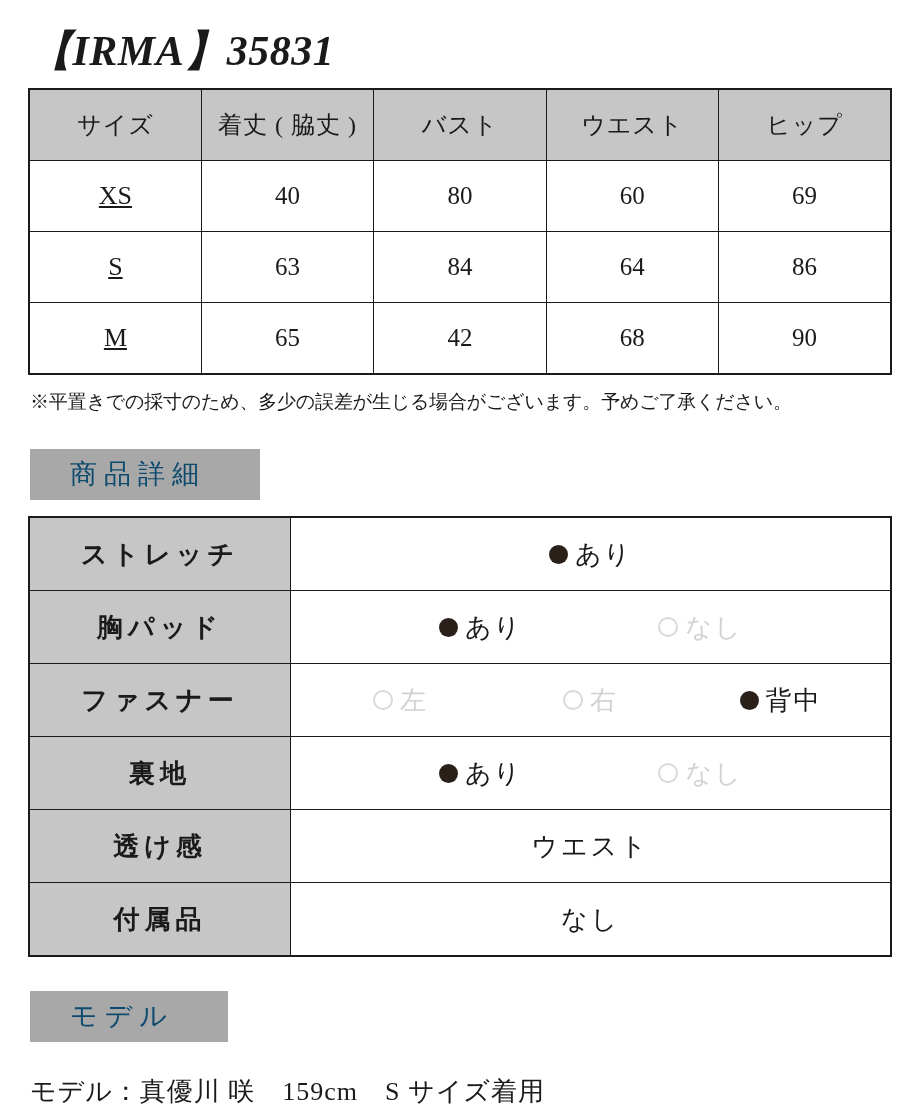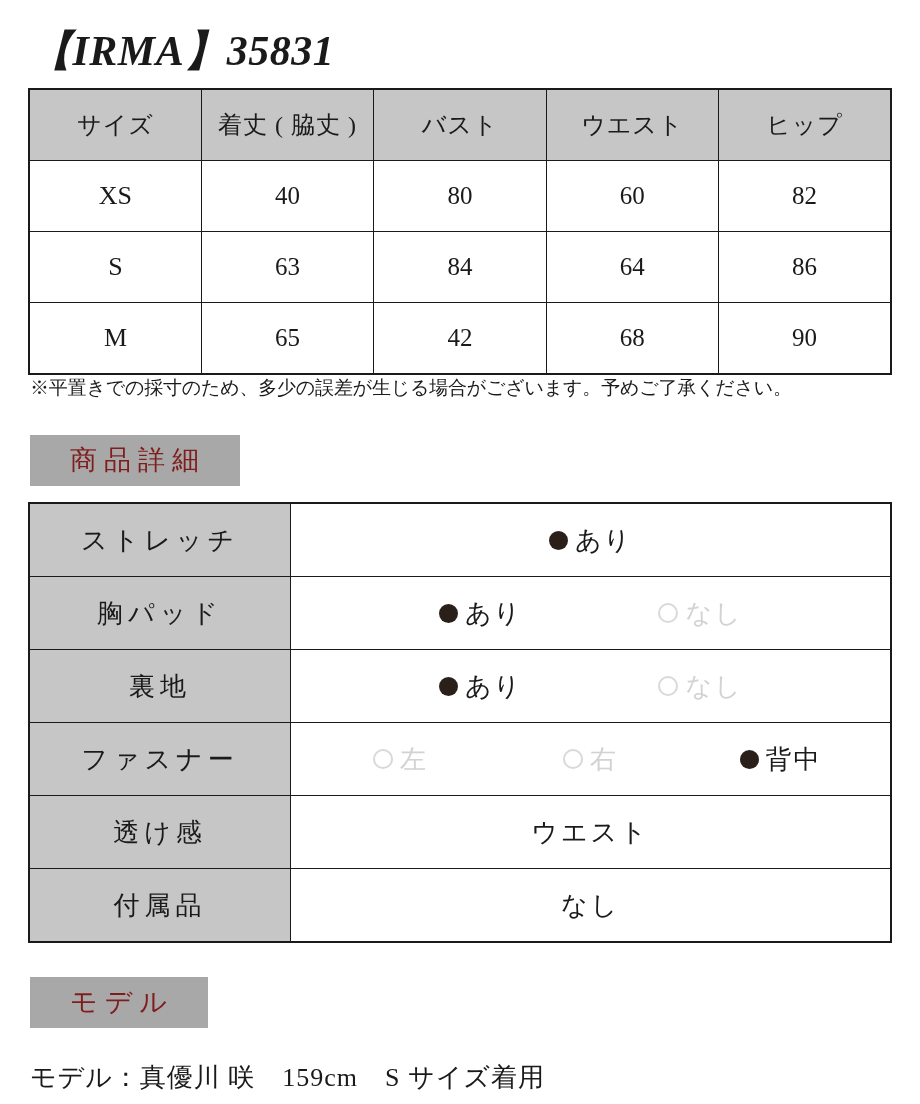--- a/index.html
+++ b/index.html
@@ -51,57 +51,59 @@
     padding: 4px;
   }
   .size-table thead th {
     background: #c6c6c6;
     font-size: 24px;
     height: 62px;
     letter-spacing: 1px;
   }
   .size-table tbody td:first-child {
     font-size: 26px;
+    text-decoration: underline;
   }
 
   .note {
     font-size: 19px;
-    margin: 0 0 0 2px;
+    margin: 14px 0 0 2px;
     letter-spacing: -0.2px;
     white-space: nowrap;
   }
 
   
   .section-head {
     display: inline-block;
     background: #a8a8a8;
-    color: #7f1d1d;
+    color: #0c4a6e;
     font-size: 27px;
     letter-spacing: 7px;
-    padding: 10px 34px 10px 40px;
+    padding: 10px 54px 10px 40px;
     margin: 34px 0 16px 2px;
     line-height: 1.15;
   }
 
   
   .detail-table {
     border: 2px solid #1a1a1a;
   }
   .detail-table td {
     border: 1px solid #1a1a1a;
     height: 72px;
     padding: 0;
     font-size: 26px;
   }
   .detail-table td.label {
     background: #c6c6c6;
     text-align: center;
     width: 260px;
     letter-spacing: 5px;
     font-size: 26px;
+    font-weight: bold;
   }
   .detail-table td.value {
     text-align: center;
   }
   .opts {
     display: flex;
     align-items: flex-start;
     justify-content: center;
     width: 100%;
   }
@@ -161,21 +163,21 @@
         <th>ウエスト</th>
         <th>ヒップ</th>
       </tr>
     </thead>
     <tbody>
       <tr>
         <td>XS</td>
         <td>40</td>
         <td>80</td>
         <td>60</td>
-        <td>82</td>
+        <td>69</td>
       </tr>
       <tr>
         <td>S</td>
         <td>63</td>
         <td>84</td>
         <td>64</td>
         <td>86</td>
       </tr>
       <tr>
         <td>M</td>
@@ -213,49 +215,49 @@
               <span>あり</span>
             </span>
             <span class="opt off">
               <span class="dot empty"></span>
               <span>なし</span>
             </span>
           </div>
         </td>
       </tr>
       <tr>
+        <td class="label">ファスナー</td>
+        <td class="value">
+          <div class="opts three">
+            <span class="opt off">
+              <span class="dot empty"></span>
+              <span>左</span>
+            </span>
+            <span class="opt off">
+              <span class="dot empty"></span>
+              <span>右</span>
+            </span>
+            <span class="opt">
+              <span class="dot filled"></span>
+              <span>背中</span>
+            </span>
+          </div>
+        </td>
+      </tr>
+      <tr>
         <td class="label">裏地</td>
         <td class="value">
           <div class="opts two">
             <span class="opt">
               <span class="dot filled"></span>
               <span>あり</span>
             </span>
             <span class="opt off">
               <span class="dot empty"></span>
               <span>なし</span>
-            </span>
-          </div>
-        </td>
-      </tr>
-      <tr>
-        <td class="label">ファスナー</td>
-        <td class="value">
-          <div class="opts three">
-            <span class="opt off">
-              <span class="dot empty"></span>
-              <span>左</span>
-            </span>
-            <span class="opt off">
-              <span class="dot empty"></span>
-              <span>右</span>
-            </span>
-            <span class="opt">
-              <span class="dot filled"></span>
-              <span>背中</span>
             </span>
           </div>
         </td>
       </tr>
       <tr>
         <td class="label">透け感</td>
         <td class="value">
           <span class="plain-value">ウエスト</span>
         </td>
       </tr>

